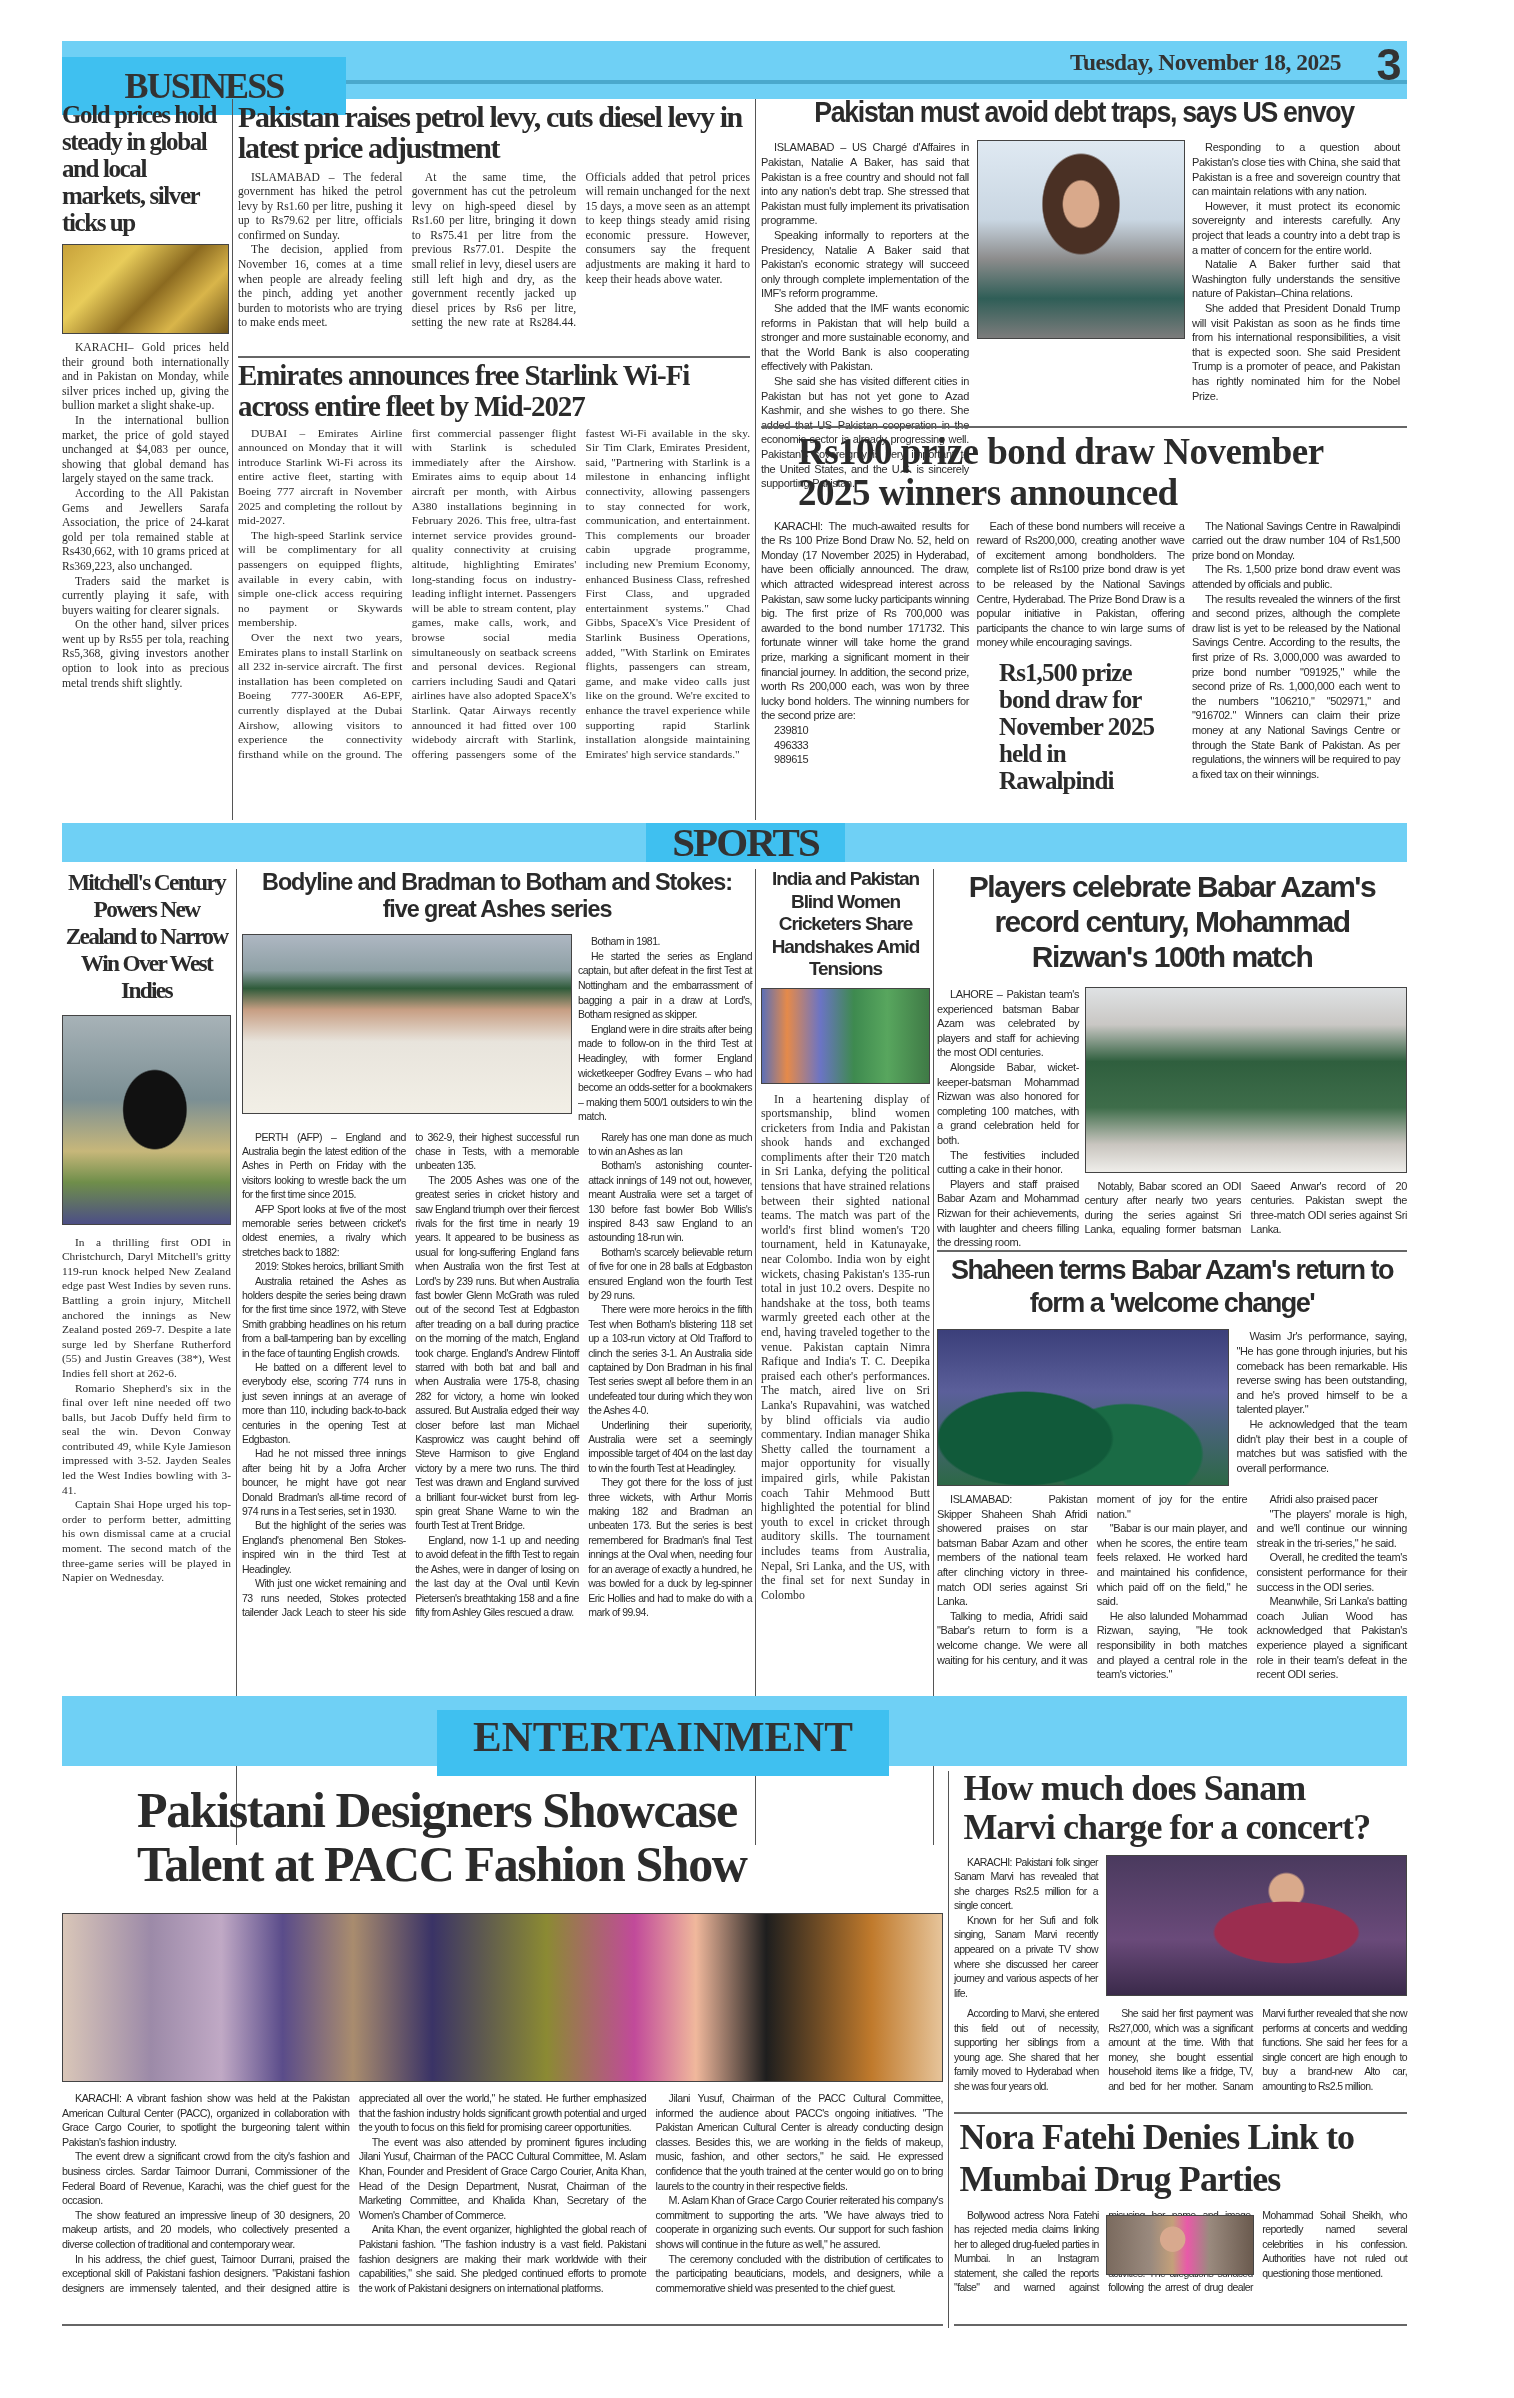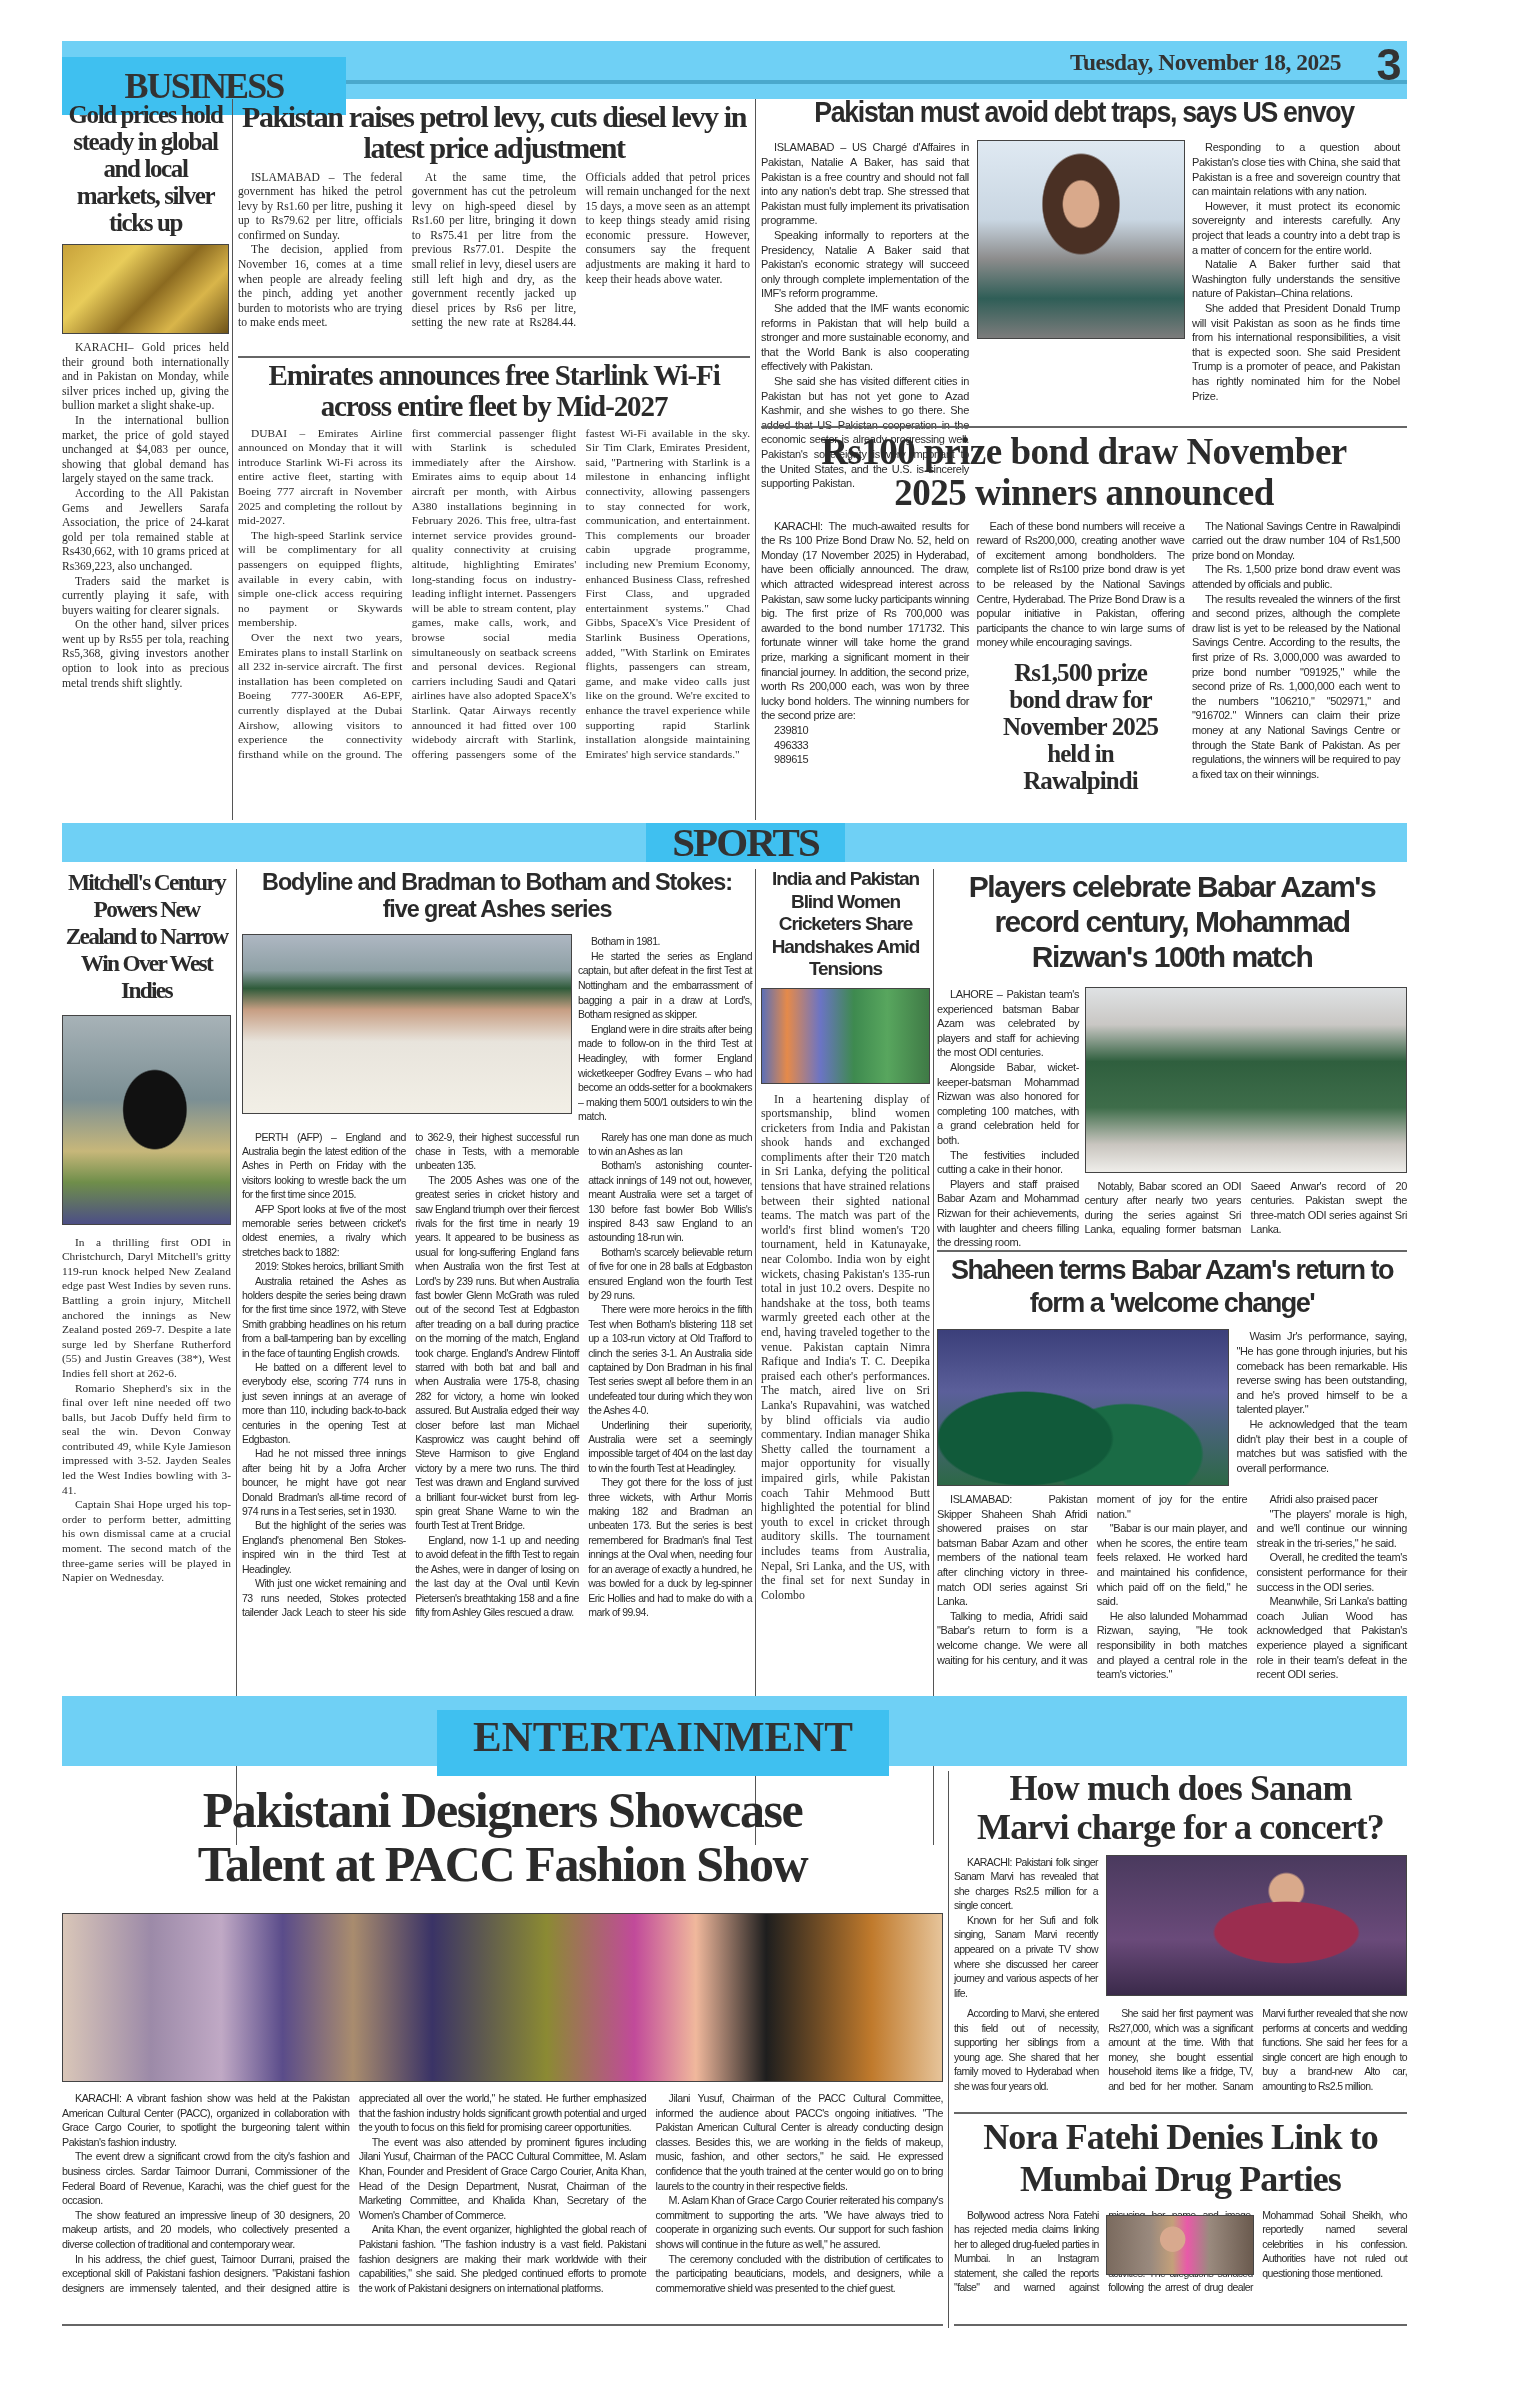--- a/index.html
+++ b/index.html
@@ -1,20 +1,20 @@
 <!DOCTYPE html>
 <html style="font-size:15px"><head>
 <meta charset="utf-8">
 <style>
 *{box-sizing:border-box;margin:0;padding:0}
 body{width:1515px;height:2399px;background:#fff;font-family:"Liberation Serif",serif;color:#222;position:relative;overflow:hidden}
 .abs{position:absolute}
 .band{position:absolute;background:#6fd0f5}
 .band .label{position:absolute;background:#3fc0f0;font-family:"Liberation Serif",serif;font-weight:bold;color:#333;text-align:center}
-.hl{font-family:"Liberation Serif",serif;font-weight:bold;color:#2b2b2b;text-align:center;line-height:1.0;letter-spacing:-0.9px}
+.hl{font-family:"Liberation Serif",serif;font-weight:bold;color:#2b2b2b;line-height:1.0;letter-spacing:-0.9px}
 .hlc{font-family:"Liberation Sans",sans-serif;font-weight:bold;color:#2b2b2b;text-align:center;line-height:1.05;letter-spacing:-1.4px;transform-origin:center}
 .body{font-size:11.6px;line-height:14.6px;text-align:justify;color:#2a2a2a}
 .body p{text-indent:13px}
 .vrule{position:absolute;width:0.9px;background:#555}
 .hrule{position:absolute;height:1.9px;background:#666}
 .photo{position:absolute;border:0.9px solid #444;overflow:hidden}
 </style>
 </head>
 <body>
 

